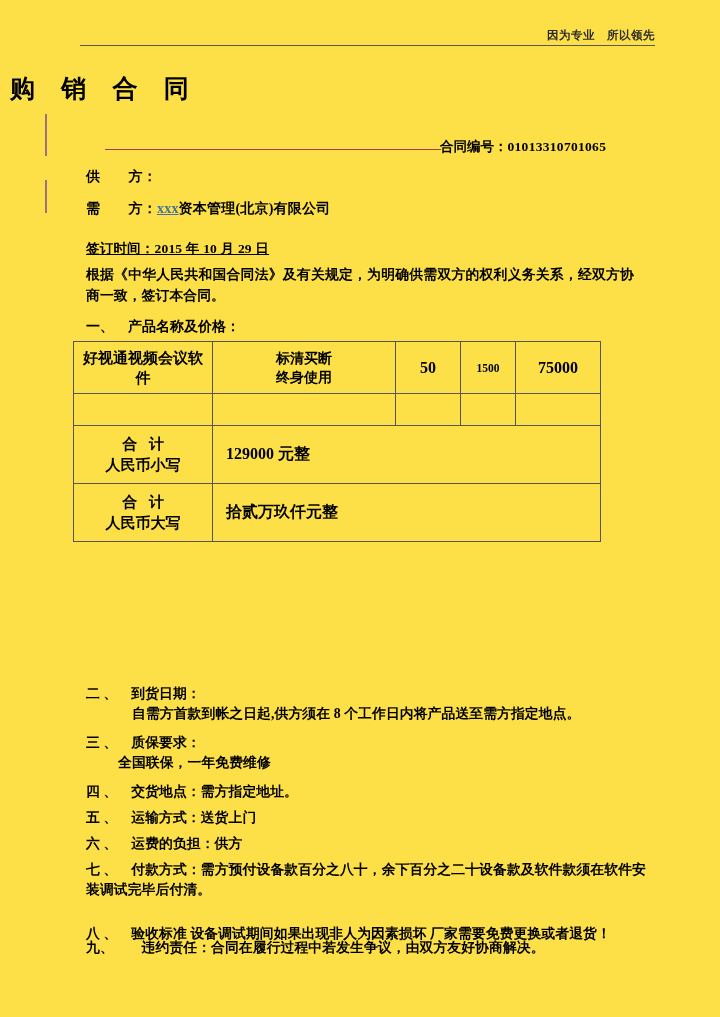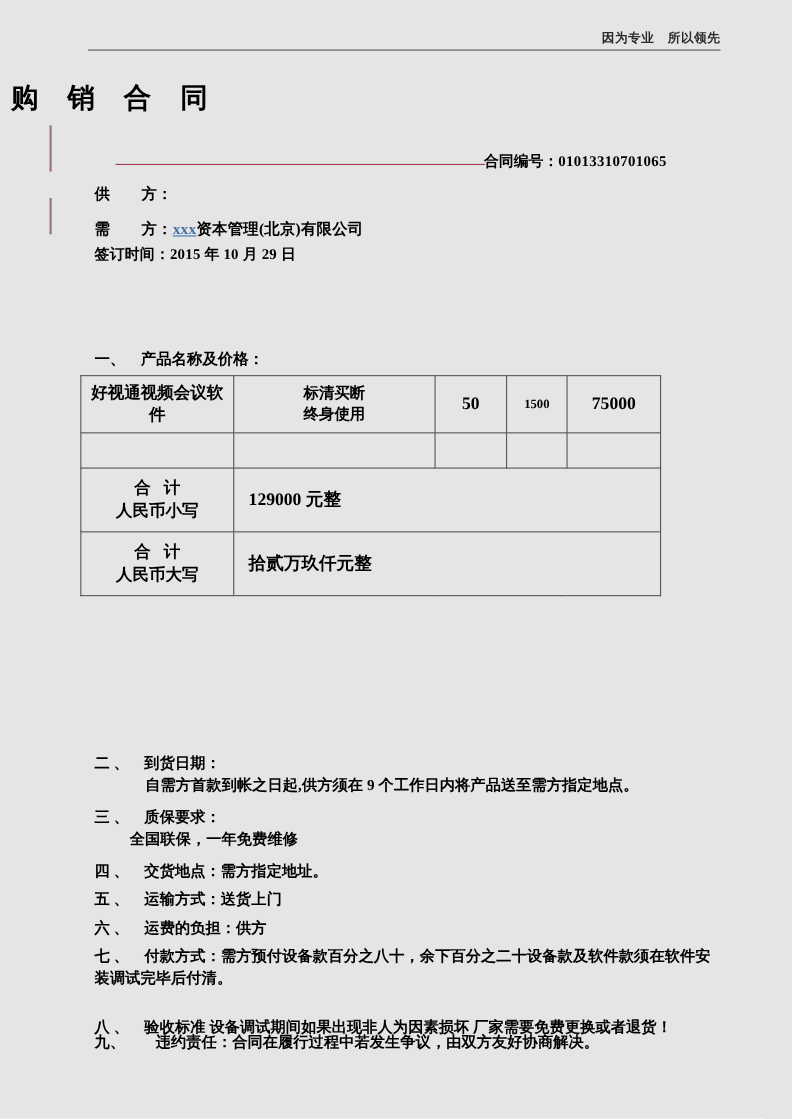--- a/index.html
+++ b/index.html
@@ -4,21 +4,21 @@
 <style>
   html, body {
     margin: 0;
     padding: 0;
     background: #ffffff;
   }
   .page {
     position: relative;
     width: 720px;
     height: 1017px;
-    background: #e5e5e5;
+    background: #fde047;
     font-family: "Liberation Serif", "DejaVu Serif", serif;
     color: #000000;
     overflow: hidden;
     box-sizing: border-box;
   }
 
   
   .header-zone {
     position: absolute;
     left: 80px;
@@ -104,21 +104,21 @@
   .body-line {
     position: absolute;
     left: 86px;
     font-size: 14px;
     font-weight: bold;
     white-space: pre;
     letter-spacing: 0.2px;
   }
   .supplier   { top: 168px; }
   .buyer      { top: 200px; }
-  .signdate   { top: 222px; font-size: 13.5px; }
+  .signdate   { top: 240px; font-size: 13.5px; text-decoration: underline; }
 
   .link-xxx {
     color: #4472a8;
     text-decoration: underline;
     font-weight: bold;
   }
 
   .preamble {
     position: absolute;
     left: 86px;
@@ -235,20 +235,21 @@
   <div class="doc-title">购 销 合 同</div>
 
   <div class="red-rule"></div>
 
   <div class="contract-no"><span>合同编号：</span><span class="cn-num">01013310701065</span></div>
 
   <div class="body-line supplier">供　　方：</div>
   <div class="body-line buyer"><span>需　　方：</span><span class="link-xxx">xxx</span><span>资本管理(北京)有限公司</span></div>
   <div class="body-line signdate">签订时间：2015 年 10 月 29 日</div>
 
+  <div class="preamble">根据《中华人民共和国合同法》及有关规定，为明确供需双方的权利义务关系，经双方协商一致，签订本合同。</div>
 
   <div class="clause-one">一、　产品名称及价格：</div>
 
   <table class="goods-table">
     <colgroup>
       <col class="col-name">
         <col class="col-spec">
         <col class="col-qty">
         <col class="col-unit">
         <col class="col-total">
@@ -281,21 +282,21 @@
           <span class="sp">合 计</span>
           <span>人民币大写</span>
         </td>
         <td class="sum-value" colspan="4">拾贰万玖仟元整</td>
       </tr>
     </tbody>
   </table>
 
   <div class="clause c2">
     <span class="head">二 、　到货日期：</span>
-    <span class="sub">自需方首款到帐之日起,供方须在 9 个工作日内将产品送至需方指定地点。</span>
+    <span class="sub">自需方首款到帐之日起,供方须在 8 个工作日内将产品送至需方指定地点。</span>
   </div>
 
   <div class="clause c3">
     <span class="head">三 、　质保要求：</span>
     <span class="sub2">全国联保，一年免费维修</span>
   </div>
 
   <div class="clause c4"><span class="head">四 、　交货地点：需方指定地址。</span></div>
   <div class="clause c5"><span class="head">五 、　运输方式：送货上门</span></div>
   <div class="clause c6"><span class="head">六 、　运费的负担：供方</span></div>

